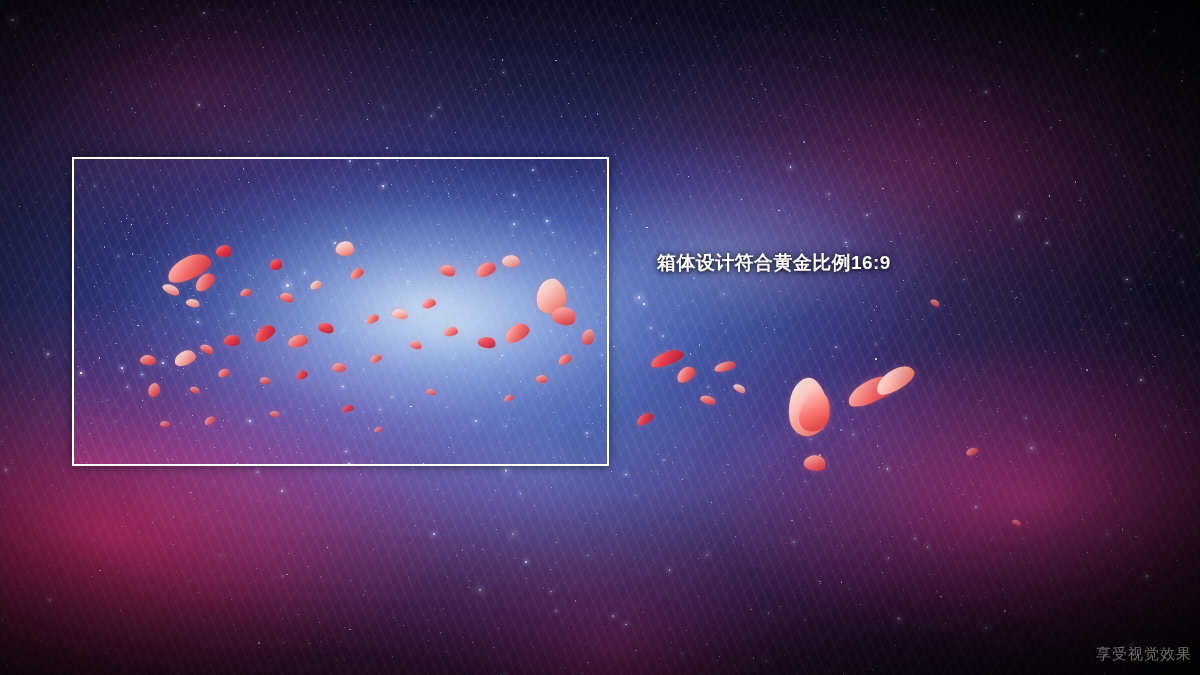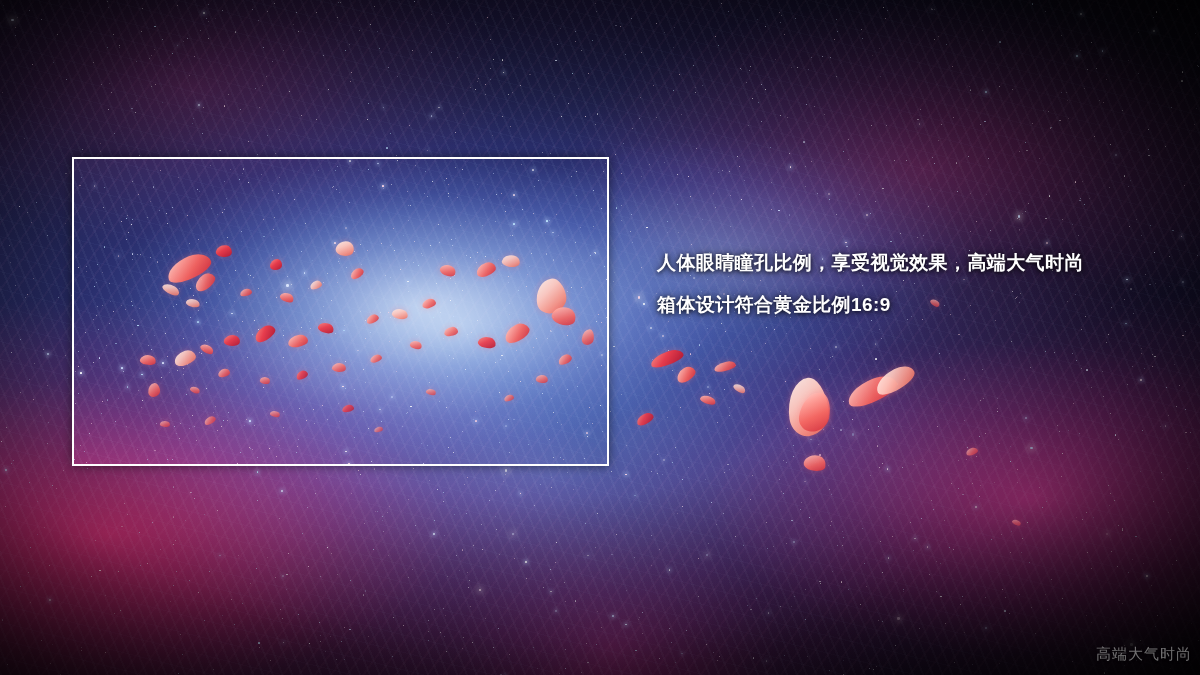--- a/index.html
+++ b/index.html
@@ -2184,18 +2184,17 @@
           <div class="petal deep" style="left:268px;top:246px;width:12px;height:7px;transform:rotate(-8deg);opacity:0.8"></div>
           <div class="petal " style="left:196px;top:252px;width:10px;height:6px;transform:rotate(18deg);opacity:0.75"></div>
           <div class="petal " style="left:130px;top:258px;width:12px;height:7px;transform:rotate(-24deg);opacity:0.76"></div>
           <div class="petal " style="left:86px;top:262px;width:10px;height:6px;transform:rotate(10deg);opacity:0.72"></div>
           <div class="petal " style="left:300px;top:268px;width:9px;height:5px;transform:rotate(-12deg);opacity:0.68"></div>
         </div>
     </div>
   </div>
 
   <div id="body-copy">
-    <p>人体眼睛瞳孔比例，享受视觉效果，高端大气时尚</p>
     <p>箱体设计符合黄金比例16:9</p>
   </div>
 
-  <div id="watermark">高端大气时尚</div>
+  <div id="watermark">享受视觉效果</div>
 </div>
 
 </body></html>

